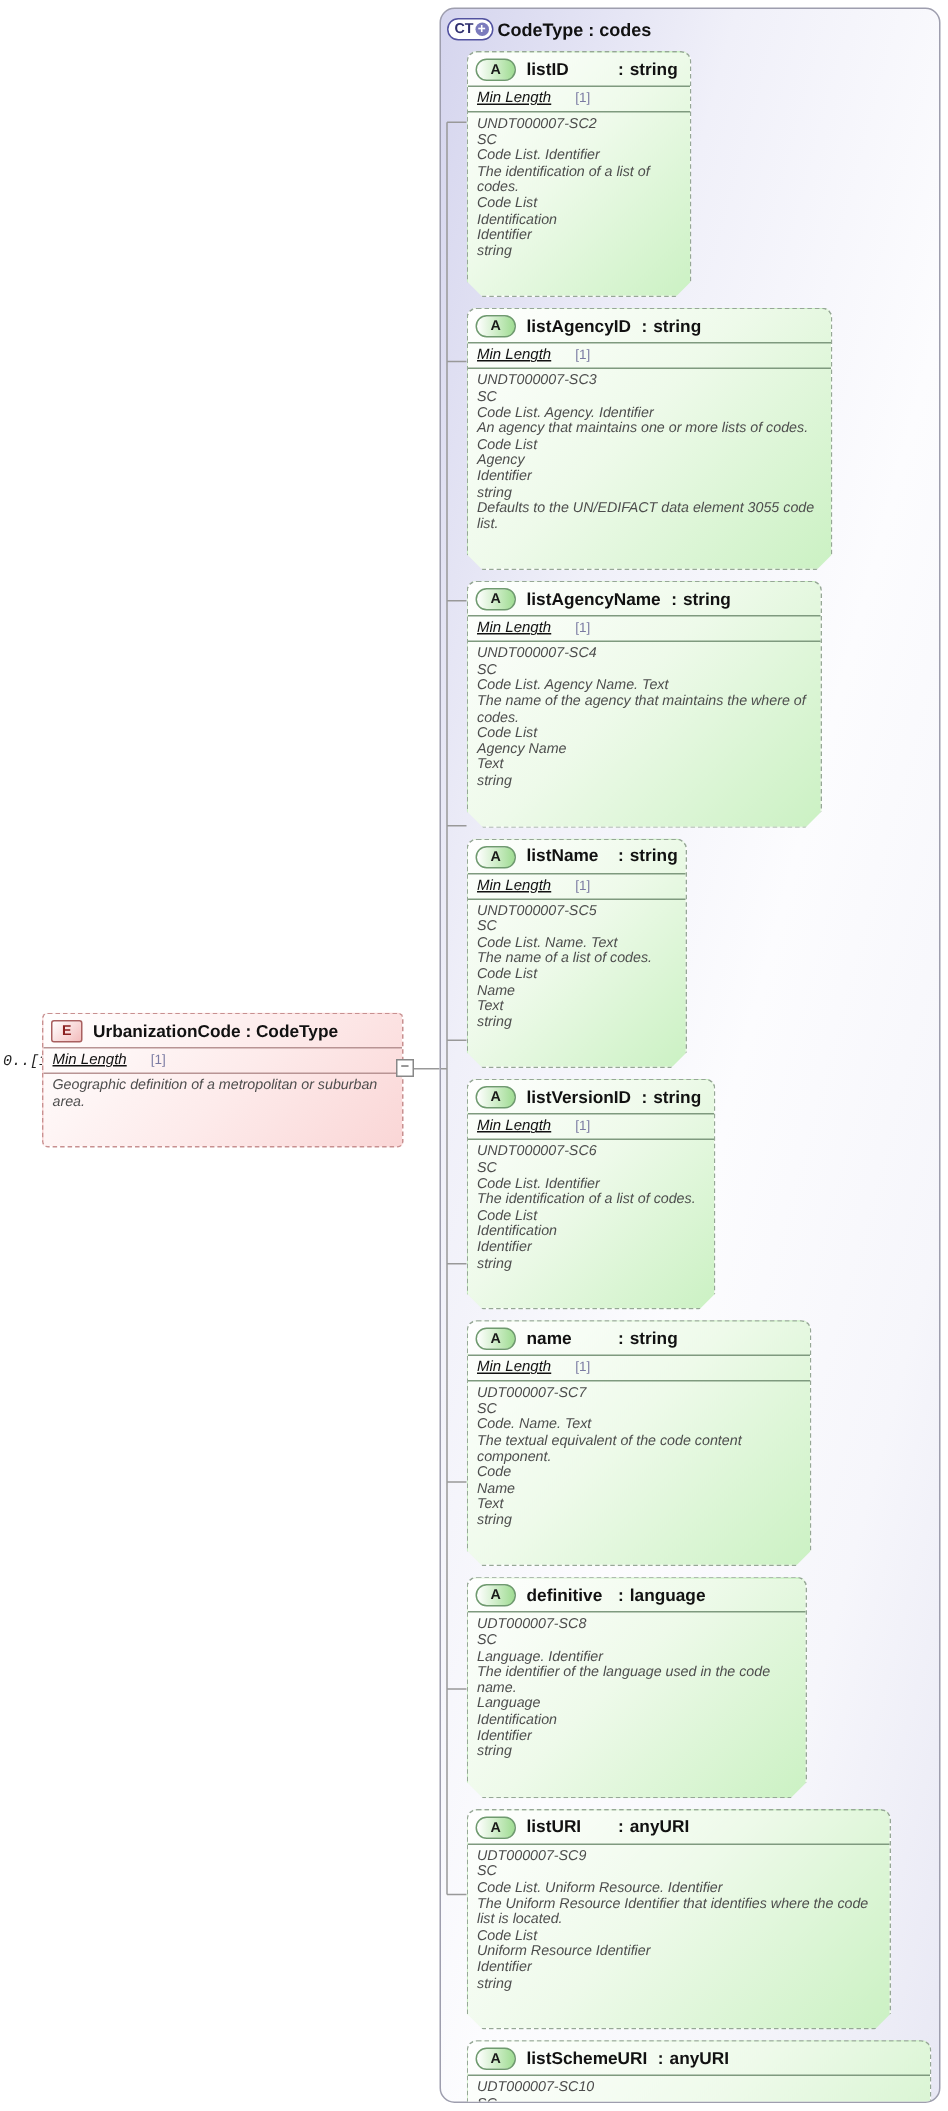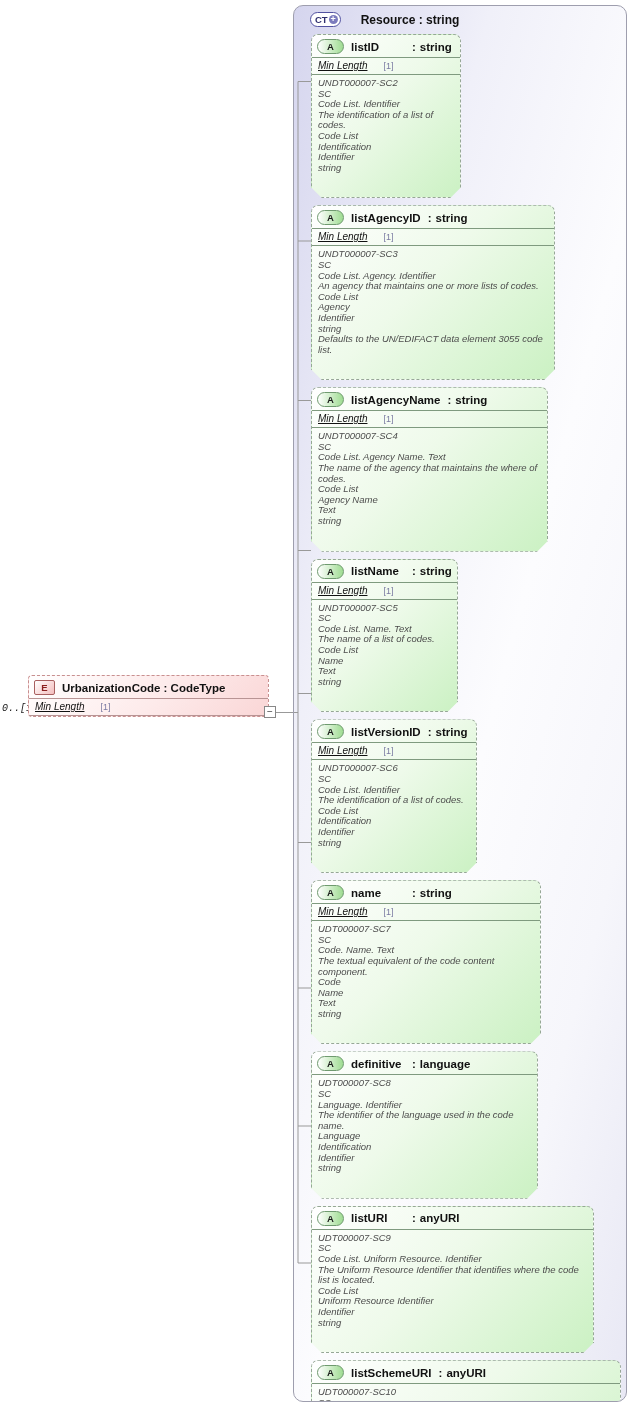--- a/index.html
+++ b/index.html
@@ -4,21 +4,21 @@
 <style>
   html,body{margin:0;padding:0;background:#fff;}
   #page{position:relative;width:632px;height:1407px;background:#ffffff;overflow:hidden;
         font-family:"Liberation Sans","DejaVu Sans",sans-serif;color:#111;}
 
   
   #ct-container{position:absolute;left:293px;top:5px;width:334px;height:1397px;box-sizing:border-box;
     border:1px solid #9e9eae;border-radius:10px;overflow:hidden;
     background:linear-gradient(105deg,#d5d5ee 0%,#f0f0f9 28%,#fcfcfe 55%,#f6f6fb 78%,#e8e8f4 100%);}
   #connector-svg{position:absolute;left:0;top:0;pointer-events:none;}
-  .ct-header{position:relative;display:flex;align-items:center;gap:20px;padding:6px 0 5px 16px;
+  .ct-header{position:relative;display:flex;align-items:center;gap:3px;padding:6px 0 5px 4px;
     font-size:12px;font-weight:bold;}
   .badge-ct{display:inline-flex;align-items:center;gap:1px;height:13px;padding:0 2px 0 4px;
     border:1.5px solid #5252a0;border-radius:8px;background:#ffffff;color:#2e2e6e;
     font-size:9.5px;font-weight:bold;flex:none;}
   .plus-circle{width:9px;height:9px;border-radius:50%;background:#7b7bbd;color:#ffffff;
     font-size:9px;line-height:9px;display:inline-flex;align-items:center;justify-content:center;}
 
   
   .attr-column{position:relative;padding:2px 0 0 17px;}
   .attr-box{position:relative;box-sizing:border-box;margin-bottom:7px;
@@ -72,36 +72,37 @@
 
   <div id="element-box">
     <div class="el-header">
       <span class="badge-e">E</span>
       <span>UrbanizationCode : CodeType</span>
     </div>
     <div class="facet-row">
       <span class="facet-name">Min Length</span>
       <span class="facet-value">[1]</span>
     </div>
+    <div class="doc">Geographic definition of a metropolitan or suburban area.</div>
   </div>
 
   <div id="entry-line" style="left: 269px; top: 711.5px; width: 24px;"></div>
   <div id="minus-box" style="left: 264px; top: 705.5px;">−</div>
 
   <div id="ct-container">
     <svg id="connector-svg" width="332" height="1395">
       <path id="connector-path" fill="none" stroke="#999999" stroke-width="1" d="M0 706.5 L4 706.5 M4 75.5 L4 1257 M4 75.5 L17 75.5 M4 235 L17 235 M4 394.5 L17 394.5 M4 544.5 L17 544.5 M4 687.5 L17 687.5 M4 836.5 L17 836.5 M4 982 L17 982 M4 1120 L17 1120 M4 1257 L17 1257"></path>
     </svg>
 
     <div class="ct-header">
       <span class="badge-ct">
         <span>CT</span>
         <span class="plus-circle">+</span>
       </span>
-      <span>Resource : string</span>
+      <span>CodeType : codes</span>
     </div>
 
     <div class="attr-column">
 
       <div class="attr-box" style="width:150px">
         <div class="attr-header">
           <span class="badge-a">A</span>
           <span class="attr-name">listID</span>
           <span class="attr-typewrap">
               <span>:</span>

